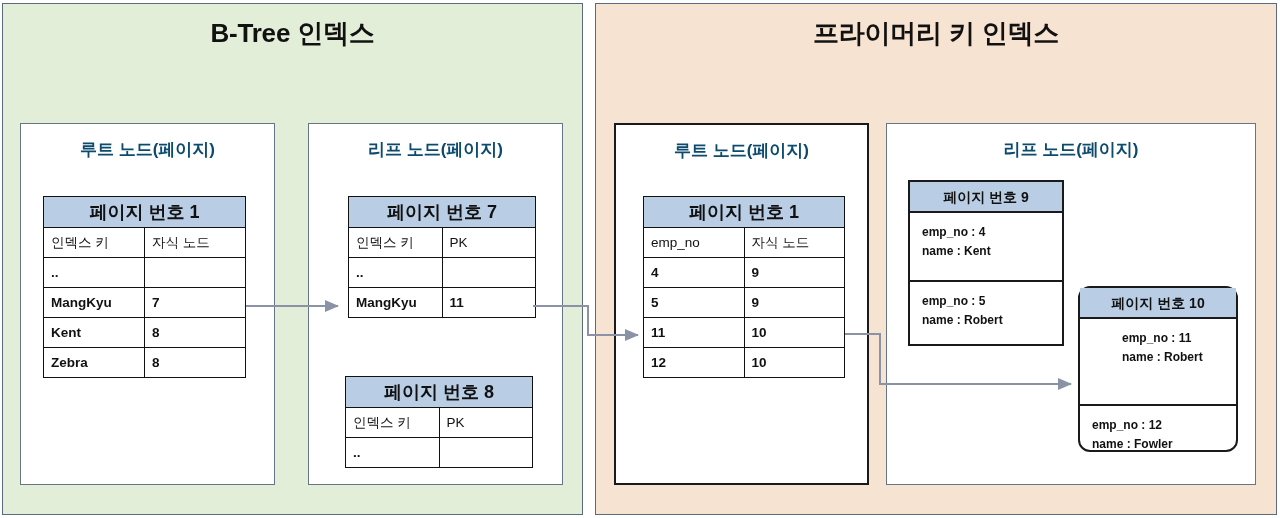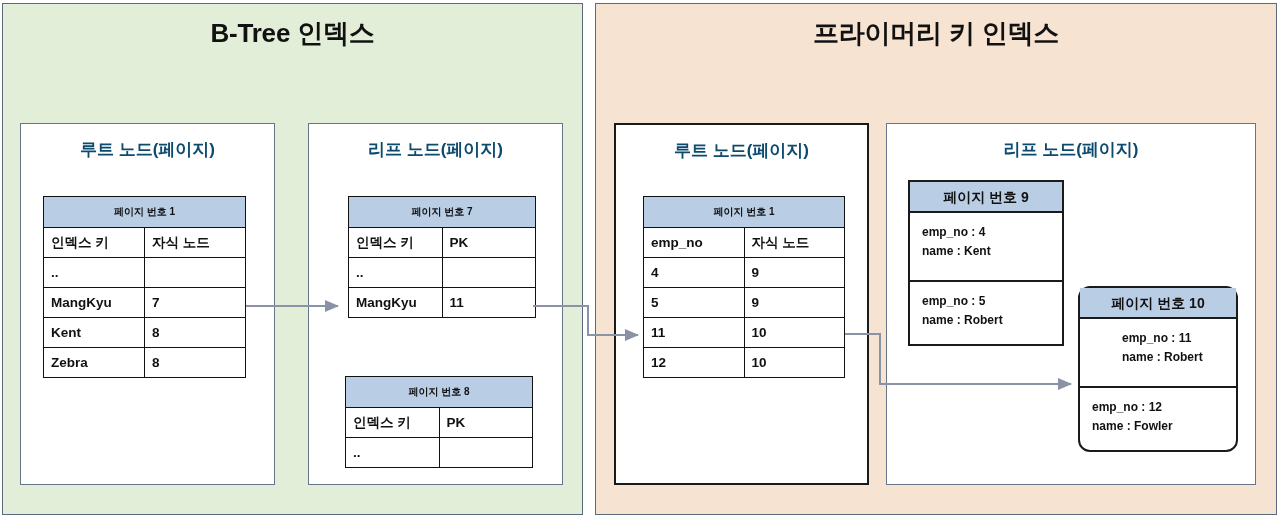--- a/index.html
+++ b/index.html
@@ -77,25 +77,25 @@
     color: #111111;
     padding: 0 7px;
     height: 30px;
     vertical-align: middle;
     box-sizing: border-box;
     background: #ffffff;
   }
   table.ntable td.hdr {
     background: #b9cde5;
     text-align: center;
-    font-size: 10px;
+    font-size: 18px;
     height: 31px;
   }
   table.ntable td.colhdr {
-    font-weight: bold;
+    font-weight: normal;
     margin-top: 32px;
   }
   
   .recbox {
     position: absolute;
     border: 2px solid #1a1a1a;
     box-sizing: border-box;
     background: #ffffff;
   }
   .rec-hdr {
@@ -253,21 +253,21 @@
     <span class="rec-line">name : Kent</span>
   </div>
   <div class="rec-cell sep" style="height:65px;">
     <span class="rec-line">emp_no : 5</span>
     <span class="rec-line">name : Robert</span>
   </div>
 </div>
 
 <div class="recbox" style="left:1078px; top:286px; width:160px; height:166px;border-radius:12px;">
   <div class="rec-hdr">페이지 번호 10</div>
-  <div class="rec-cell" style="height:67px;padding-left:42px;">
+  <div class="rec-cell" style="height:85px;padding-left:42px;">
     <span class="rec-line">emp_no : 11</span>
     <span class="rec-line">name : Robert</span>
   </div>
   <div class="rec-cell sep" style="height:65px;">
     <span class="rec-line">emp_no : 12</span>
     <span class="rec-line">name : Fowler</span>
   </div>
 </div>
 
 <svg id="connectors" viewBox="0 0 1280 518">

